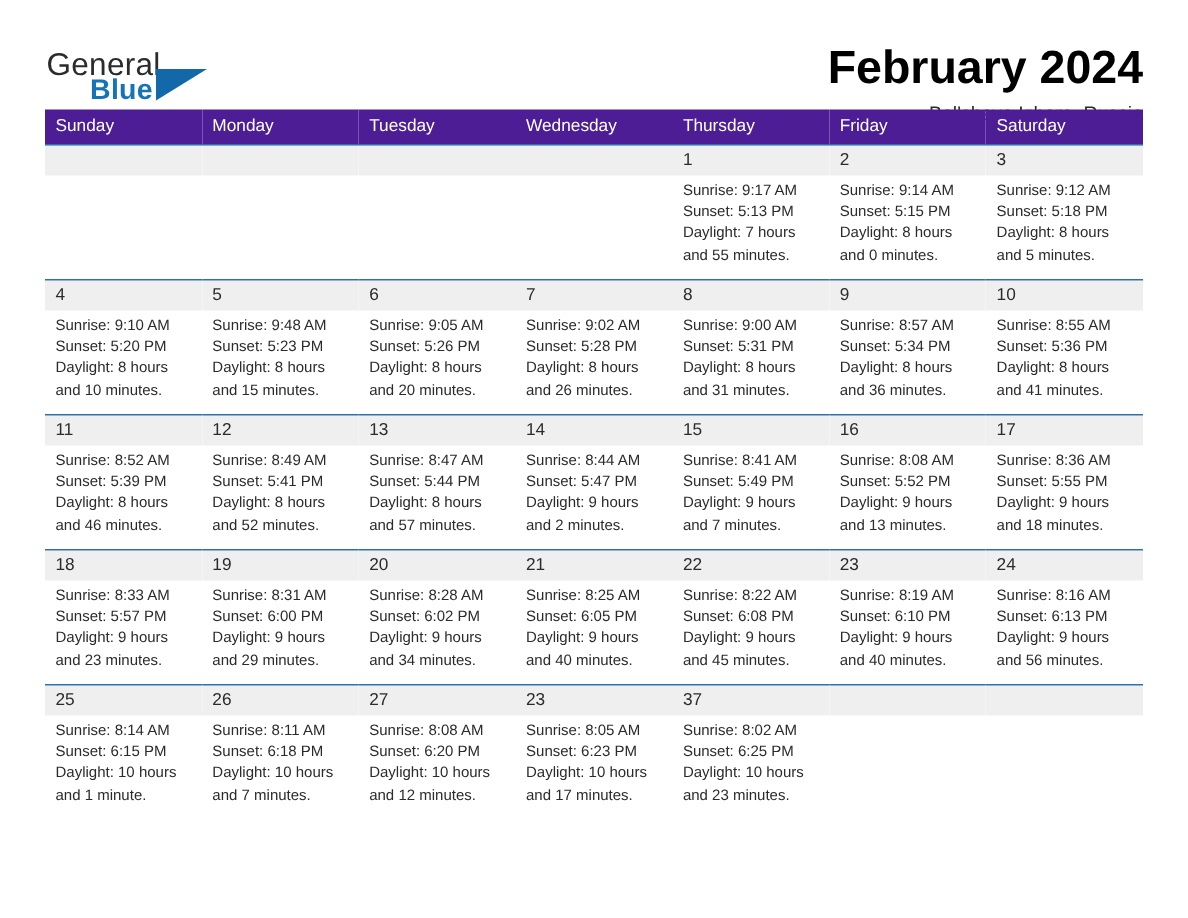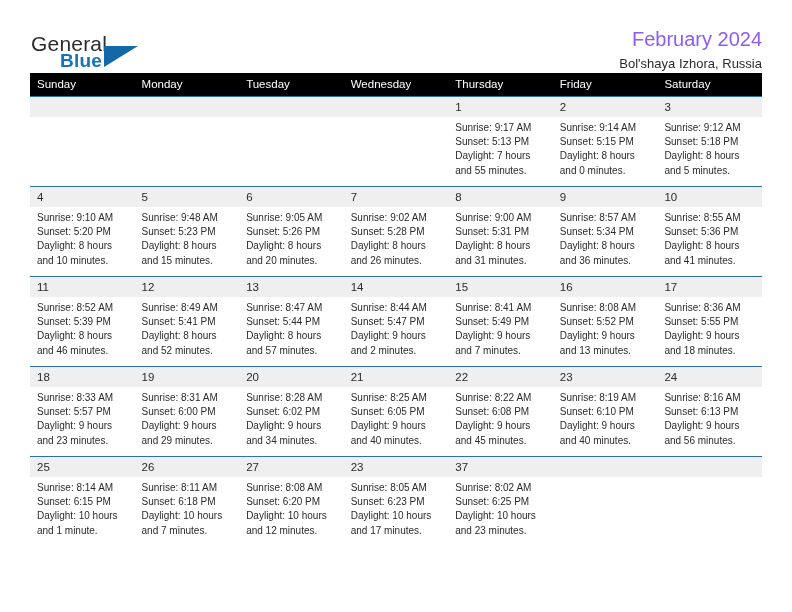--- a/index.html
+++ b/index.html
@@ -57,43 +57,43 @@
     border-left: 34px solid #1268a8;
     border-bottom: 21px solid transparent;
   }
   .title-block {
     position: absolute;
     right: 0;
     top: 28px;
     text-align: right;
   }
   .cal-title {
-    font-size: 20px;
-    color: #8b5cf6;
-    font-weight: normal;
+    font-size: 31px;
+    color: #000000;
+    font-weight: bold;
     line-height: 1.1;
     margin: 0;
   }
   .cal-subtitle {
     font-size: 13px;
     color: #2b2b2b;
     margin-top: 7px;
     line-height: 1.1;
     text-align: right;
   }
 
   
   .calendar {
     position: relative;
     width: 732px;
     border-collapse: collapse;
     table-layout: fixed;
   }
   .weekday-row {
-    background: #000000;
+    background: #4c1d95;
   }
   .weekday {
     color: #ffffff;
     font-size: 11.5px;
     font-weight: normal;
     text-align: left;
     padding: 5px 0 6px 7px;
     height: 11px;
     border: none;
   }

